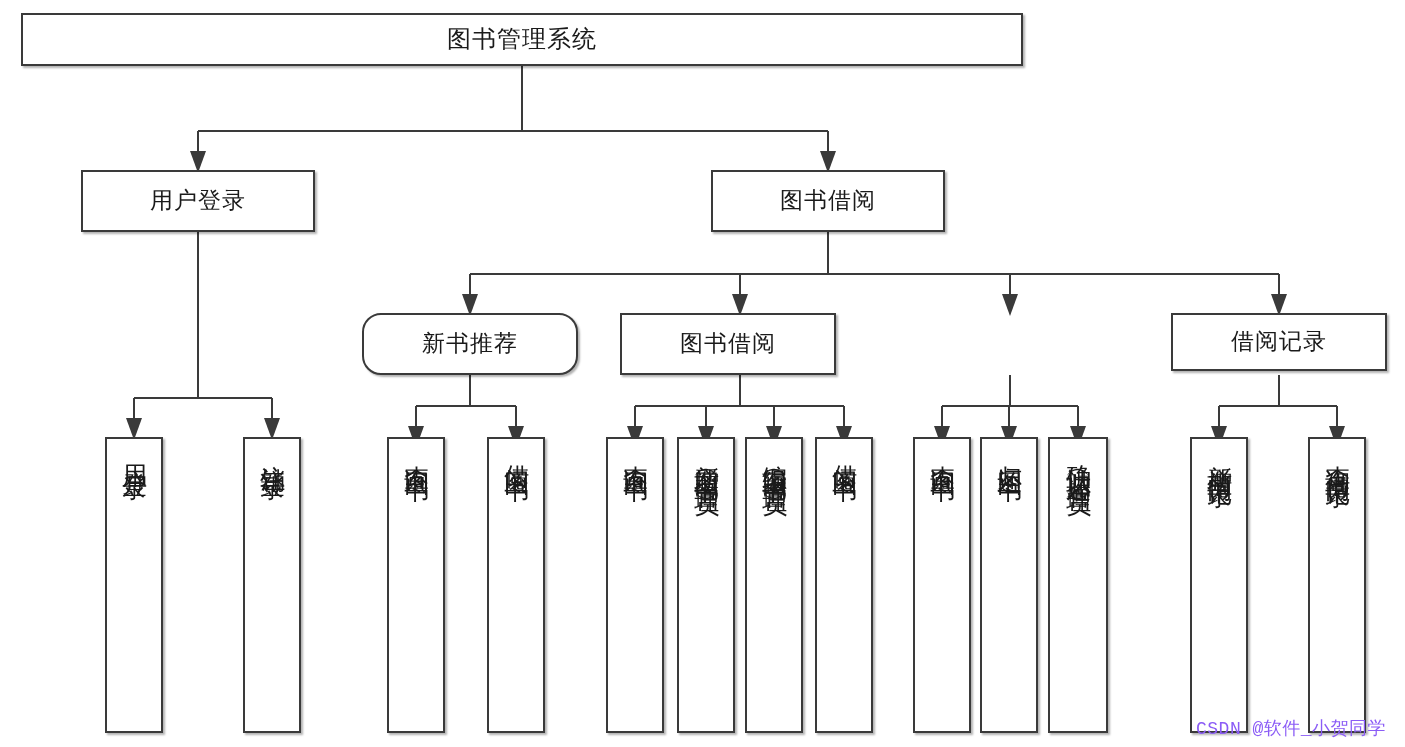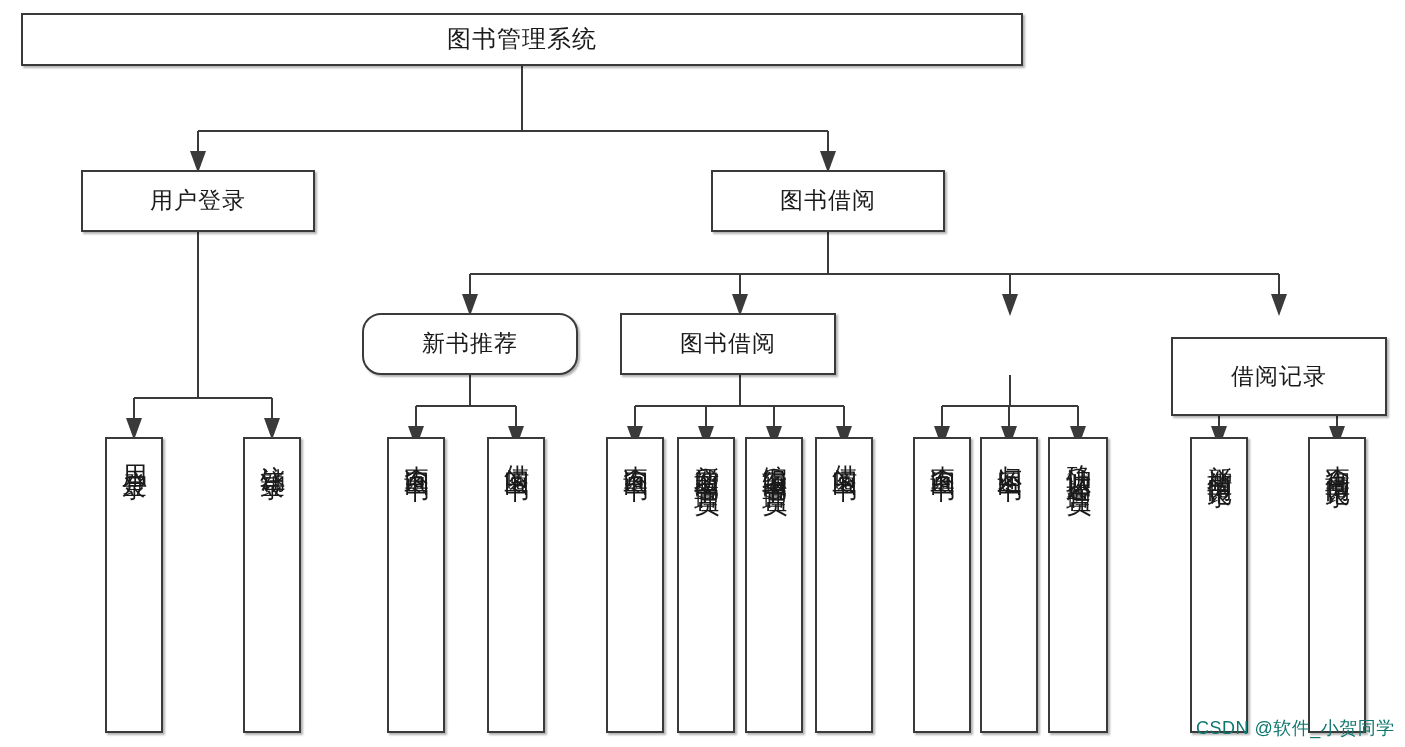--- a/index.html
+++ b/index.html
@@ -63,25 +63,25 @@
     writing-mode: vertical-rl;
     text-orientation: upright;
     font-size: 25px;
     line-height: 1.05;
     letter-spacing: 4px;
     white-space: nowrap;
   }
   .watermark {
     position: absolute;
     font-size: 18px;
-    color: #0f766e;
+    color: #8b5cf6;
     letter-spacing: 0.5px;
     white-space: nowrap;
     z-index: 3;
-    font-family: Liberation Sans, sans-serif;
+    font-family: Liberation Mono, monospace;
   }
 </style>
 </head>
 <body>
 
 <div id="canvas">
 
   <svg id="edges" viewBox="0 0 1405 747" xmlns="http://www.w3.org/2000/svg">
       <line x1="522" y1="66" x2="522" y2="131" stroke="#3a3a3a" stroke-width="2.5" shape-rendering="crispEdges"></line>
       <line x1="198" y1="131" x2="828" y2="131" stroke="#3a3a3a" stroke-width="2.5" shape-rendering="crispEdges"></line>
@@ -147,21 +147,21 @@
   <div class="node h" id="node-book-manage" style="left: 711px; top: 170px; width: 234px; height: 62px;">
     <span class="label">图书借阅</span>
   </div>
 
   <div class="node h" id="node-new-book-recommend" style="left: 362px; top: 313px; width: 216px; height: 62px; border-radius: 19px;">
     <span class="label">新书推荐</span>
   </div>
   <div class="node h" id="node-book-borrow" style="left: 620px; top: 313px; width: 216px; height: 62px;">
     <span class="label">图书借阅</span>
   </div>
-  <div class="node h" id="node-borrow-record" style="left: 1171px; top: 313px; width: 216px; height: 79px; margin-top: 24px;">
+  <div class="node h" id="node-borrow-record" style="left: 1171px; top: 313px; width: 216px; height: 58px;">
     <span class="label">借阅记录</span>
   </div>
 
   <div class="node v" id="node-leaf-user-login" style="left: 105px; top: 437px; width: 58px; height: 296px;">
     <span class="label">用户登录</span>
   </div>
   <div class="node v" id="node-leaf-user-logout" style="left: 243px; top: 437px; width: 58px; height: 296px;">
     <span class="label">注销登录</span>
   </div>
   <div class="node v" id="node-leaf-query-book-1" style="left: 387px; top: 437px; width: 58px; height: 296px;">

